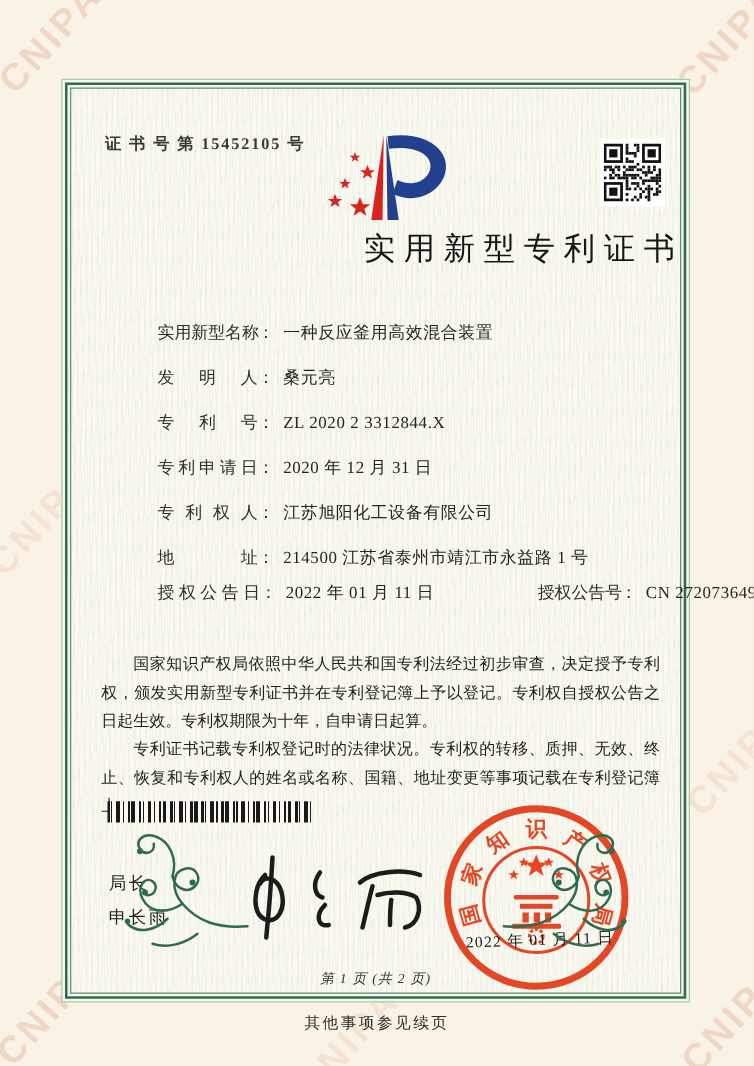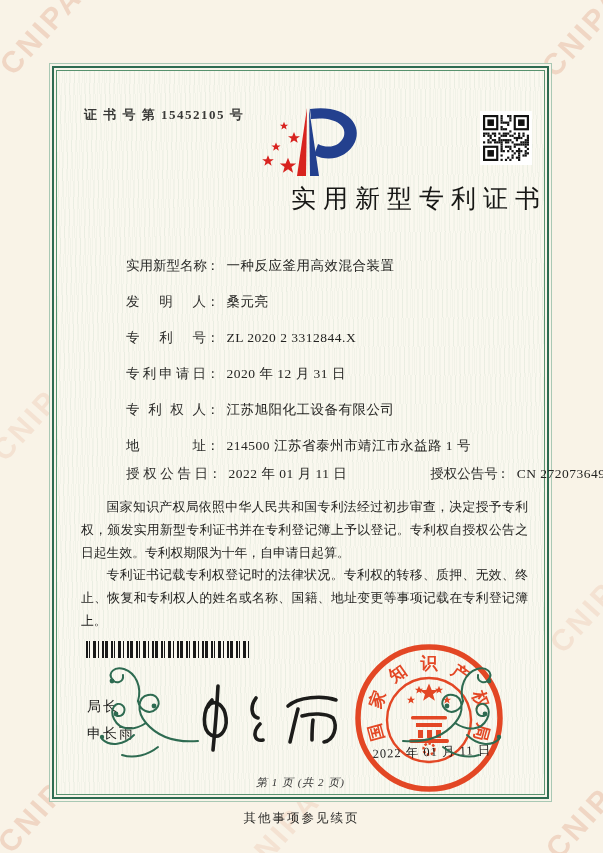--- a/index.html
+++ b/index.html
@@ -46,21 +46,21 @@
   .flabel {
     display:inline-block; width:80px; text-align:justify; text-align-last:justify;
     vertical-align:bottom; color:#2e2e2c;margin-left:36px;
   }
   .fcolon { margin-right:7px; }
   .fvalue { color:#242422; letter-spacing:0.5px; }
   .grant-row { position:absolute; left:36px; top:397px; font-size:13.5px; white-space:nowrap; }
   .grant-sep { display:inline-block; width:40px; }
   
   .body-text {
-    position:absolute; left:27px; top:428px; width:447px;
+    position:absolute; left:27px; top:452px; width:447px;
     font-size:12.8px; line-height:1.78; text-align:justify; color:#1f1f1d;
   }
   .body-text p { text-indent:2em; }
   
   .barcode {
     position:absolute; left:32px; top:573px; width:163px; height:17px;
     background:repeating-linear-gradient(90deg,
       #191919 0 2px, #faf8ef 2px 3px,
       #191919 3px 4px, #faf8ef 4px 7px,
       #191919 7px 10px,#faf8ef 10px 12px,

